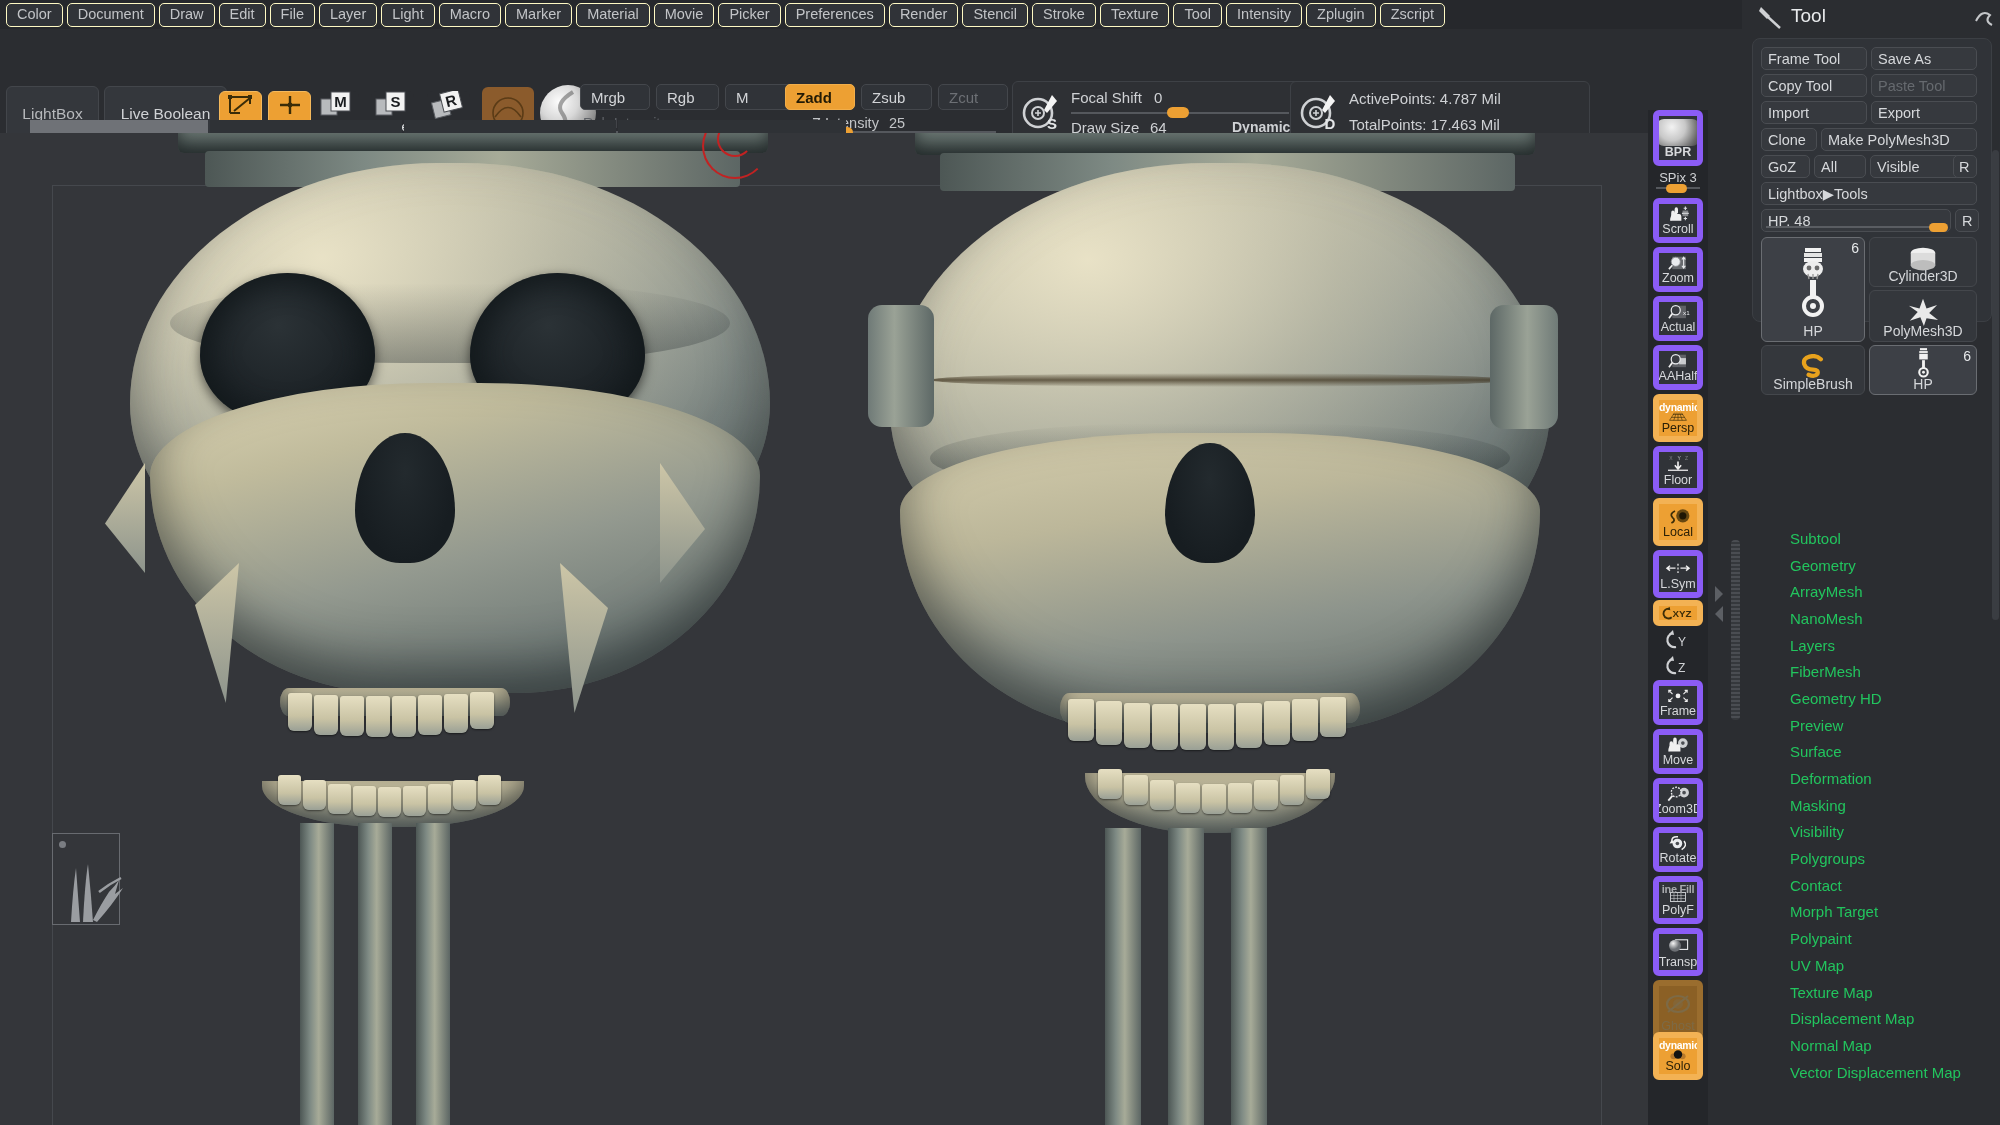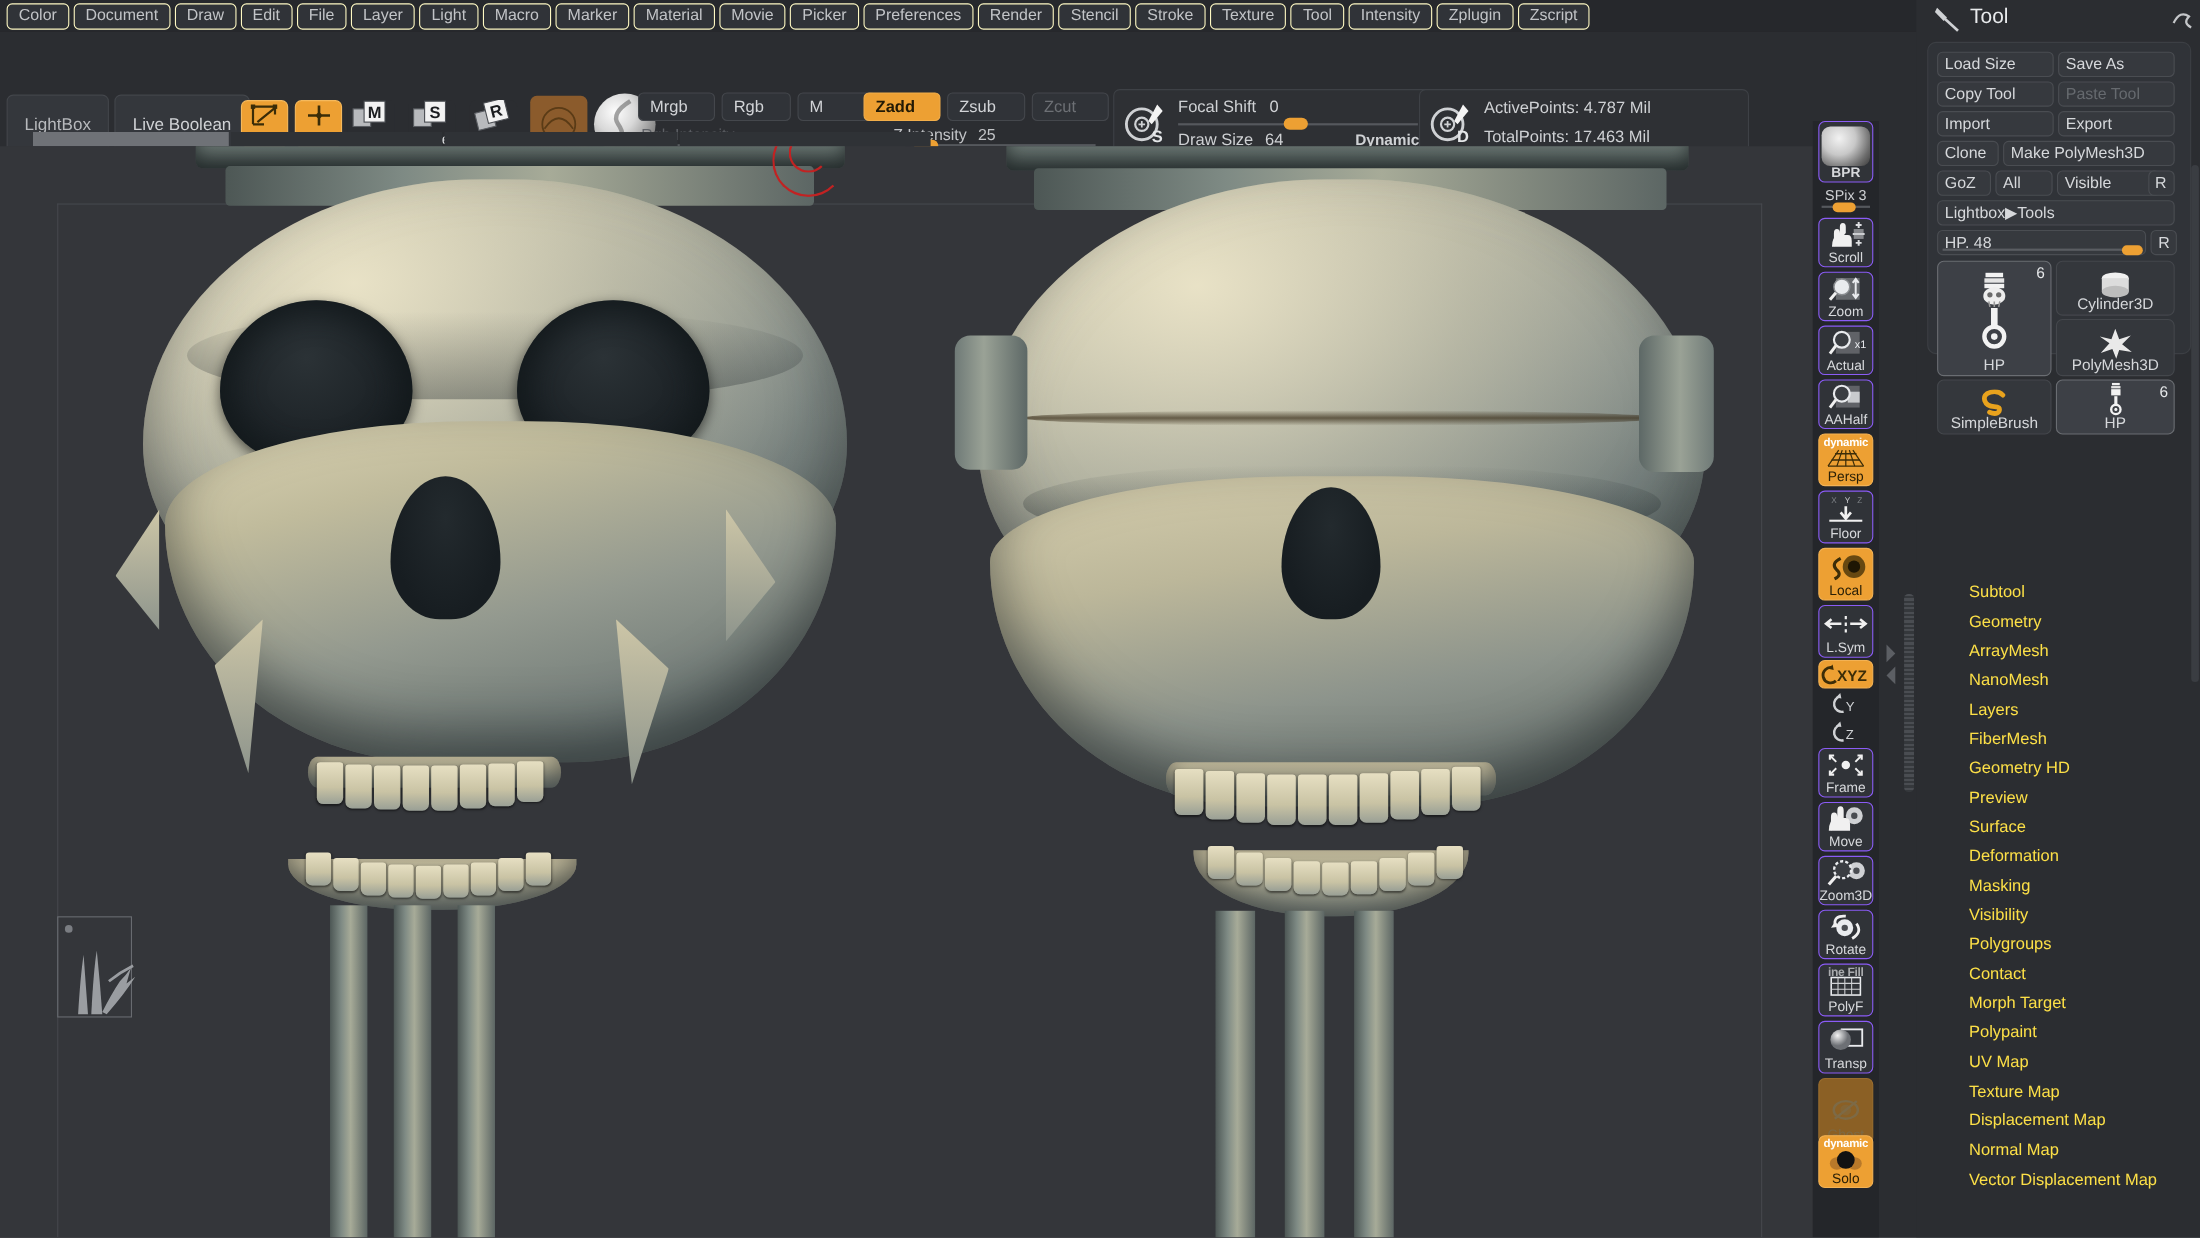--- a/index.html
+++ b/index.html
@@ -185,21 +185,21 @@
   .sig-dot { position:absolute; left:6px; top:7px; width:7px; height:7px; border-radius:50%; background:#7a7d82; }
   .sig-mark { position: absolute; left: 10px; top: 14px; }
 
   
   .rshelf {
     position: absolute; left: 1648px; top: 110px; width: 60px; height: 1015px;
     background: #24262a;
   }
   .rbtn {
     position: absolute; left: 5px; width: 50px;
-    border-radius: 6px; border: 1px solid #8b5cf6; background: #303338;
+    border-radius: 6px; border: 6px solid #8b5cf6; background: #303338;
     display: flex; flex-direction: column; align-items: center; justify-content: flex-end;
     color: #d7d9dc; font-size: 12.5px; overflow: hidden;
   }
   .rbtn.on { background: #eda033; border-color: #f3b254; color: #2b2007; }
   .rbtn.brown { background: #8b6025; border-color: #9a6d2e; color: #7d6a46; }
   .rbtn .rlbl { line-height: 13px; padding-bottom: 1px; }
   .rbtn .tag {
     position: absolute; top: 1px; left: 0; right: 0; text-align: center;
     font-size: 10.5px; font-weight: bold; color: #fff; letter-spacing: -0.3px;
   }
@@ -257,21 +257,21 @@
   }
   .thumb.sel { background: #3d4046; border-color: #6a6d72; }
   .thumb .tlbl { padding-bottom: 2px; line-height: 15px; }
   .thumb .num {
     position: absolute; right: 5px; top: 2px; font-size: 14px; color: #e6e8ea;
   }
   .piston { width: 34px; }
 
   .sublist { position: absolute; left: 1742px; top: 525px; width: 258px; }
   .subitem {
-    height: 26.7px; font-size: 15px; color: #fde047;
+    height: 26.7px; font-size: 15px; color: #22c55e;
     padding-left: 48px; display: flex; align-items: center;
   }
 
   .rscroll {
     position: absolute; left: 1992px; top: 150px; width: 7px; height: 470px;
     background: #3a3d42; border-radius: 4px;
   }
 </style>
 </head>
 <body>
@@ -759,21 +759,21 @@
     <svg class="title-icon" viewBox="0 0 26 26">
       <path d="M3 3 L12 12 L9 15 L1 7 Z" fill="#cfd1d4"></path>
       <path d="M10 13 L22 24" stroke="#cfd1d4" stroke-width="2.4"></path>
     </svg>
     <div class="panel-title">Tool</div>
     <svg class="title-icon-r" viewBox="0 0 24 24">
       <path d="M4 16 Q10 4 18 10 Q12 16 20 20" fill="none" stroke="#c4c6c9" stroke-width="2"></path>
     </svg>
 
     <div class="toolbox">
-      <div class="pbtn" style="left:8px; top:8px; width:106px;">Load Size</div>
+      <div class="pbtn" style="left:8px; top:8px; width:106px;">Frame Tool</div>
       <div class="pbtn" style="left:118px; top:8px; width:106px;">Save As</div>
       <div class="pbtn" style="left:8px; top:35px; width:106px;">Copy Tool</div>
       <div class="pbtn dis" style="left:118px; top:35px; width:106px;">Paste Tool</div>
       <div class="pbtn" style="left:8px; top:62px; width:106px;">Import</div>
       <div class="pbtn" style="left:118px; top:62px; width:106px;">Export</div>
       <div class="pbtn" style="left:8px; top:89px; width:56px;">Clone</div>
       <div class="pbtn" style="left:68px; top:89px; width:156px;">Make PolyMesh3D</div>
       <div class="pbtn" style="left:8px; top:116px; width:49px;">GoZ</div>
       <div class="pbtn" style="left:61px; top:116px; width:52px;">All</div>
       <div class="pbtn" style="left:117px; top:116px; width:94px;">Visible</div>

